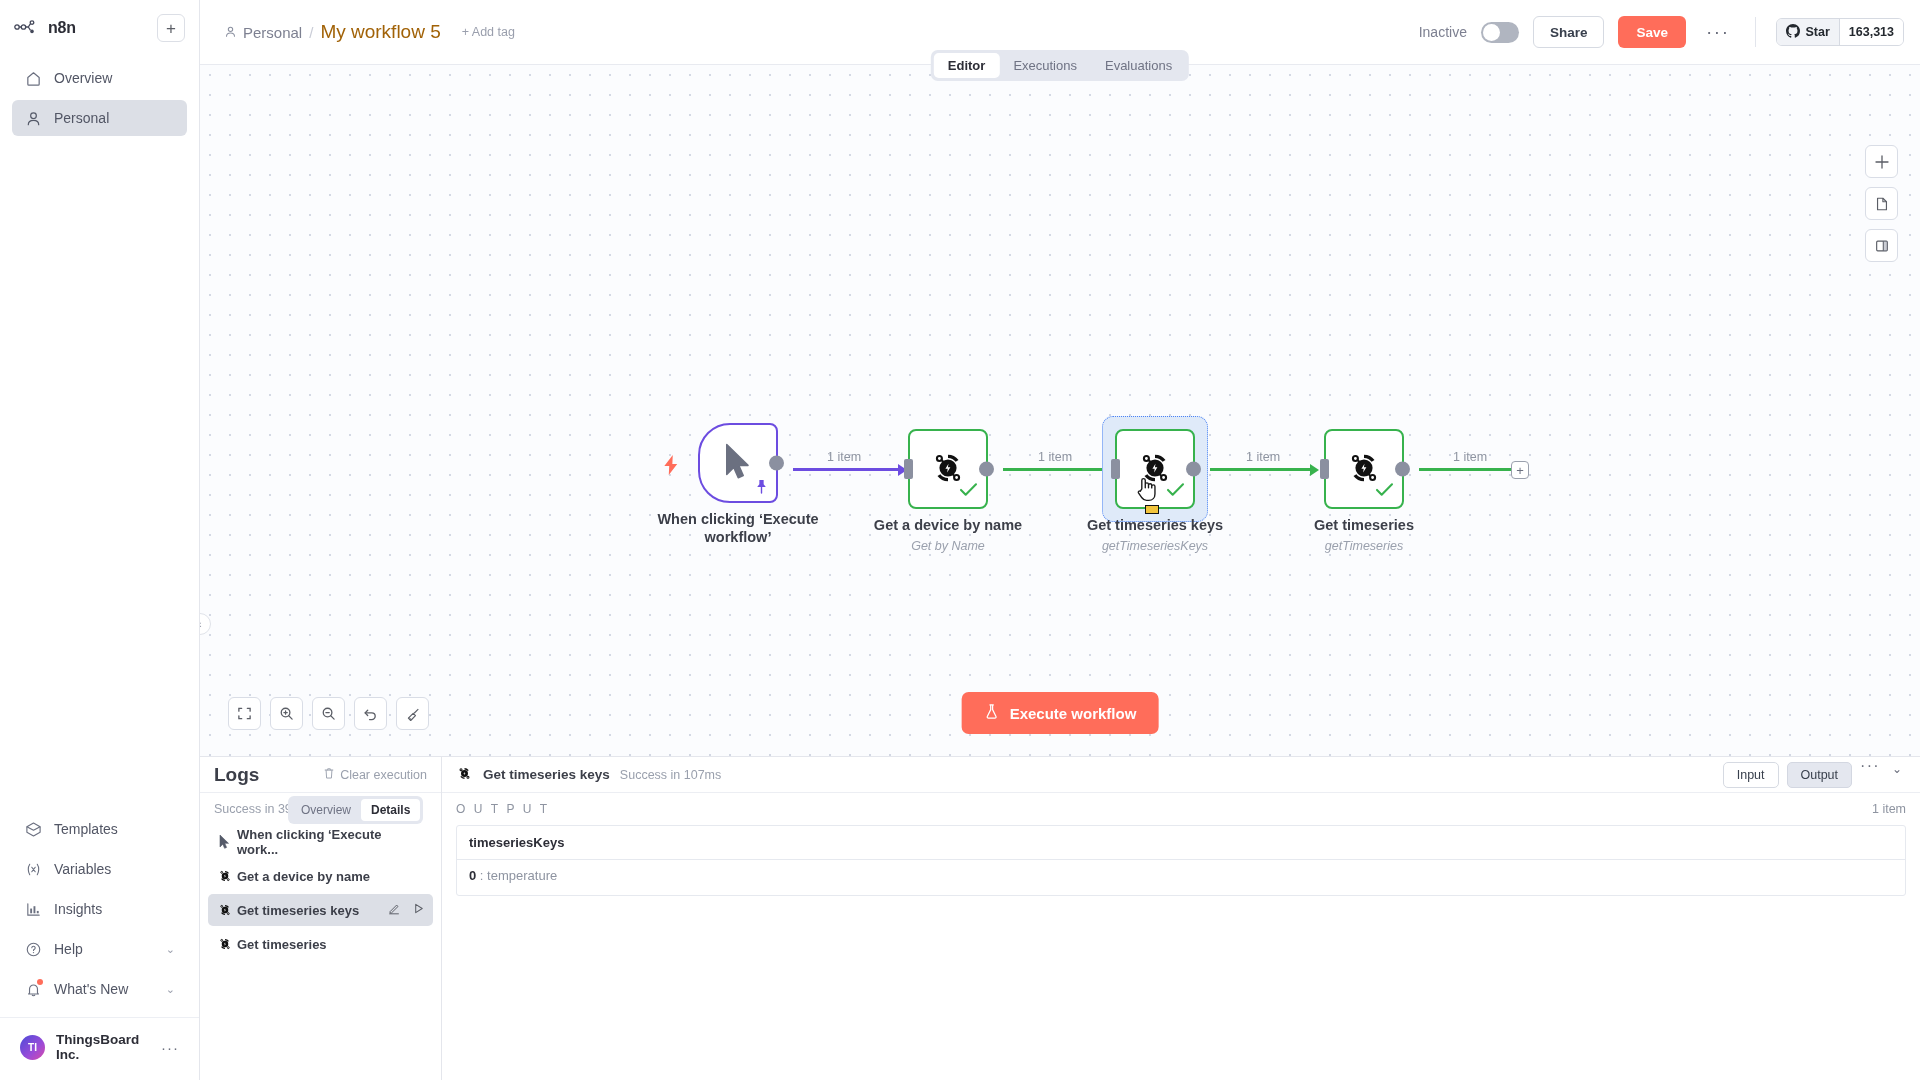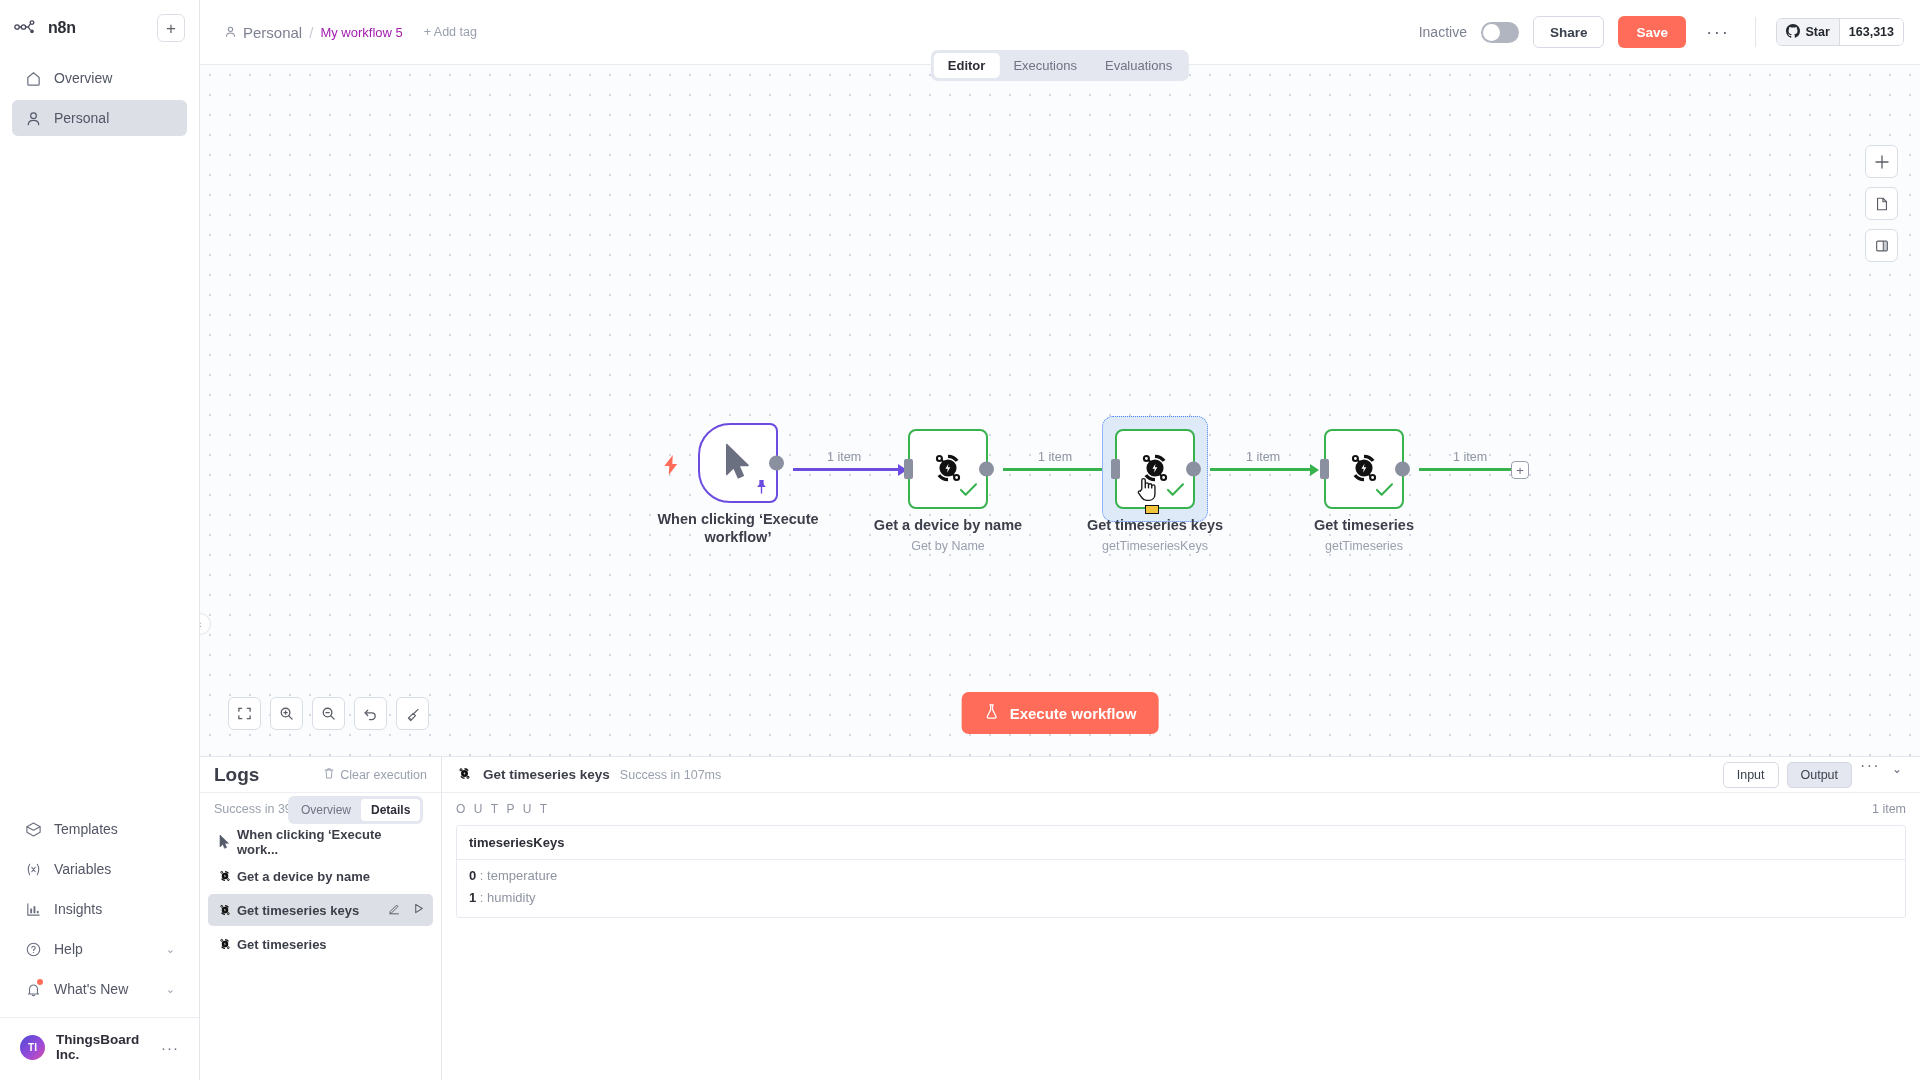--- a/index.html
+++ b/index.html
@@ -60,21 +60,21 @@
   .main { flex:1 1 auto; display:flex; flex-direction:column; height:1080px; min-width:0; position:relative; }
 
   
   .header {
     height:64px; flex:0 0 64px; display:flex; align-items:center;
     padding:0 16px 0 24px; background:#fff; position:relative; z-index:20;
   }
   .crumb { display:flex; align-items:center; gap:7px; font-size:15px; }
   .crumb-personal { color:#7d8091; display:flex; align-items:center; gap:6px; }
   .crumb-sep { color:#c9ccd6; font-size:15px; }
-  .crumb-title { color:#a21caf; font-size:13px; }
+  .crumb-title { color:#a16207; font-size:19px; }
   .add-tag { margin-left:14px; color:#9a9fad; font-size:12.5px; cursor:pointer; }
 
   .hdr-right { margin-left:auto; display:flex; align-items:center; gap:14px; }
   .inactive-label { color:#7d8091; font-size:14px; }
   .toggle {
     width:38px;height:21px;border-radius:11px;background:#b0b5c0;position:relative;cursor:pointer;
   }
   .toggle .knob { position:absolute; left:2px; top:2px; width:17px;height:17px;border-radius:50%;background:#fff; }
   .btn-share {
     height:32px; padding:0 16px; border:1px solid #d6dae2; border-radius:6px;
@@ -154,21 +154,21 @@
     border:1px dotted #4a82f5; border-radius:11px; background:#dfeaf9;
   }
   .node-check { position:absolute; right:8px; bottom:5px; color:#37b24d; font-size:17px; font-weight:700; }
   .node-title {
     position:absolute; top:88px; left:50%; transform:translateX(-50%);
     white-space:nowrap; font-size:14.5px; font-weight:700; color:#3c3f49; text-align:center;
   }
   .node-title.two { white-space:normal; width:195px; line-height:1.22; }
   .node-sub {
     position:absolute; top:110px; left:50%; transform:translateX(-50%);
-    white-space:nowrap; font-size:12.5px; color:#9aa0ad;
+    white-space:nowrap; font-size:12.5px; color:#9aa0ad;font-style:italic;
   }
   .dot-out {
     position:absolute; right:-8px; top:50%; transform:translateY(-50%);
     width:15px;height:15px;border-radius:50%;background:#8b90a0;
   }
   .stub-in {
     position:absolute; left:-6px; top:50%; transform:translateY(-50%);
     width:9px;height:20px;border-radius:2px;background:#8b90a0;
   }
   .edge { position:absolute; height:3px; }
@@ -740,24 +740,19 @@
         </div>
 
         <div class="out-table">
           <div class="out-th">timeseriesKeys</div>
           <div class="out-rows">
             <div class="out-row">
               <b>0</b>
               <span>:</span>
               <span>temperature</span>
             </div>
-            <div class="out-row">
-              <b>1</b>
-              <span>:</span>
-              <span>humidity</span>
-            </div>
           </div>
         </div>
       </div>
     </div>
 
   </div>
 </div>
 
 </body></html>

